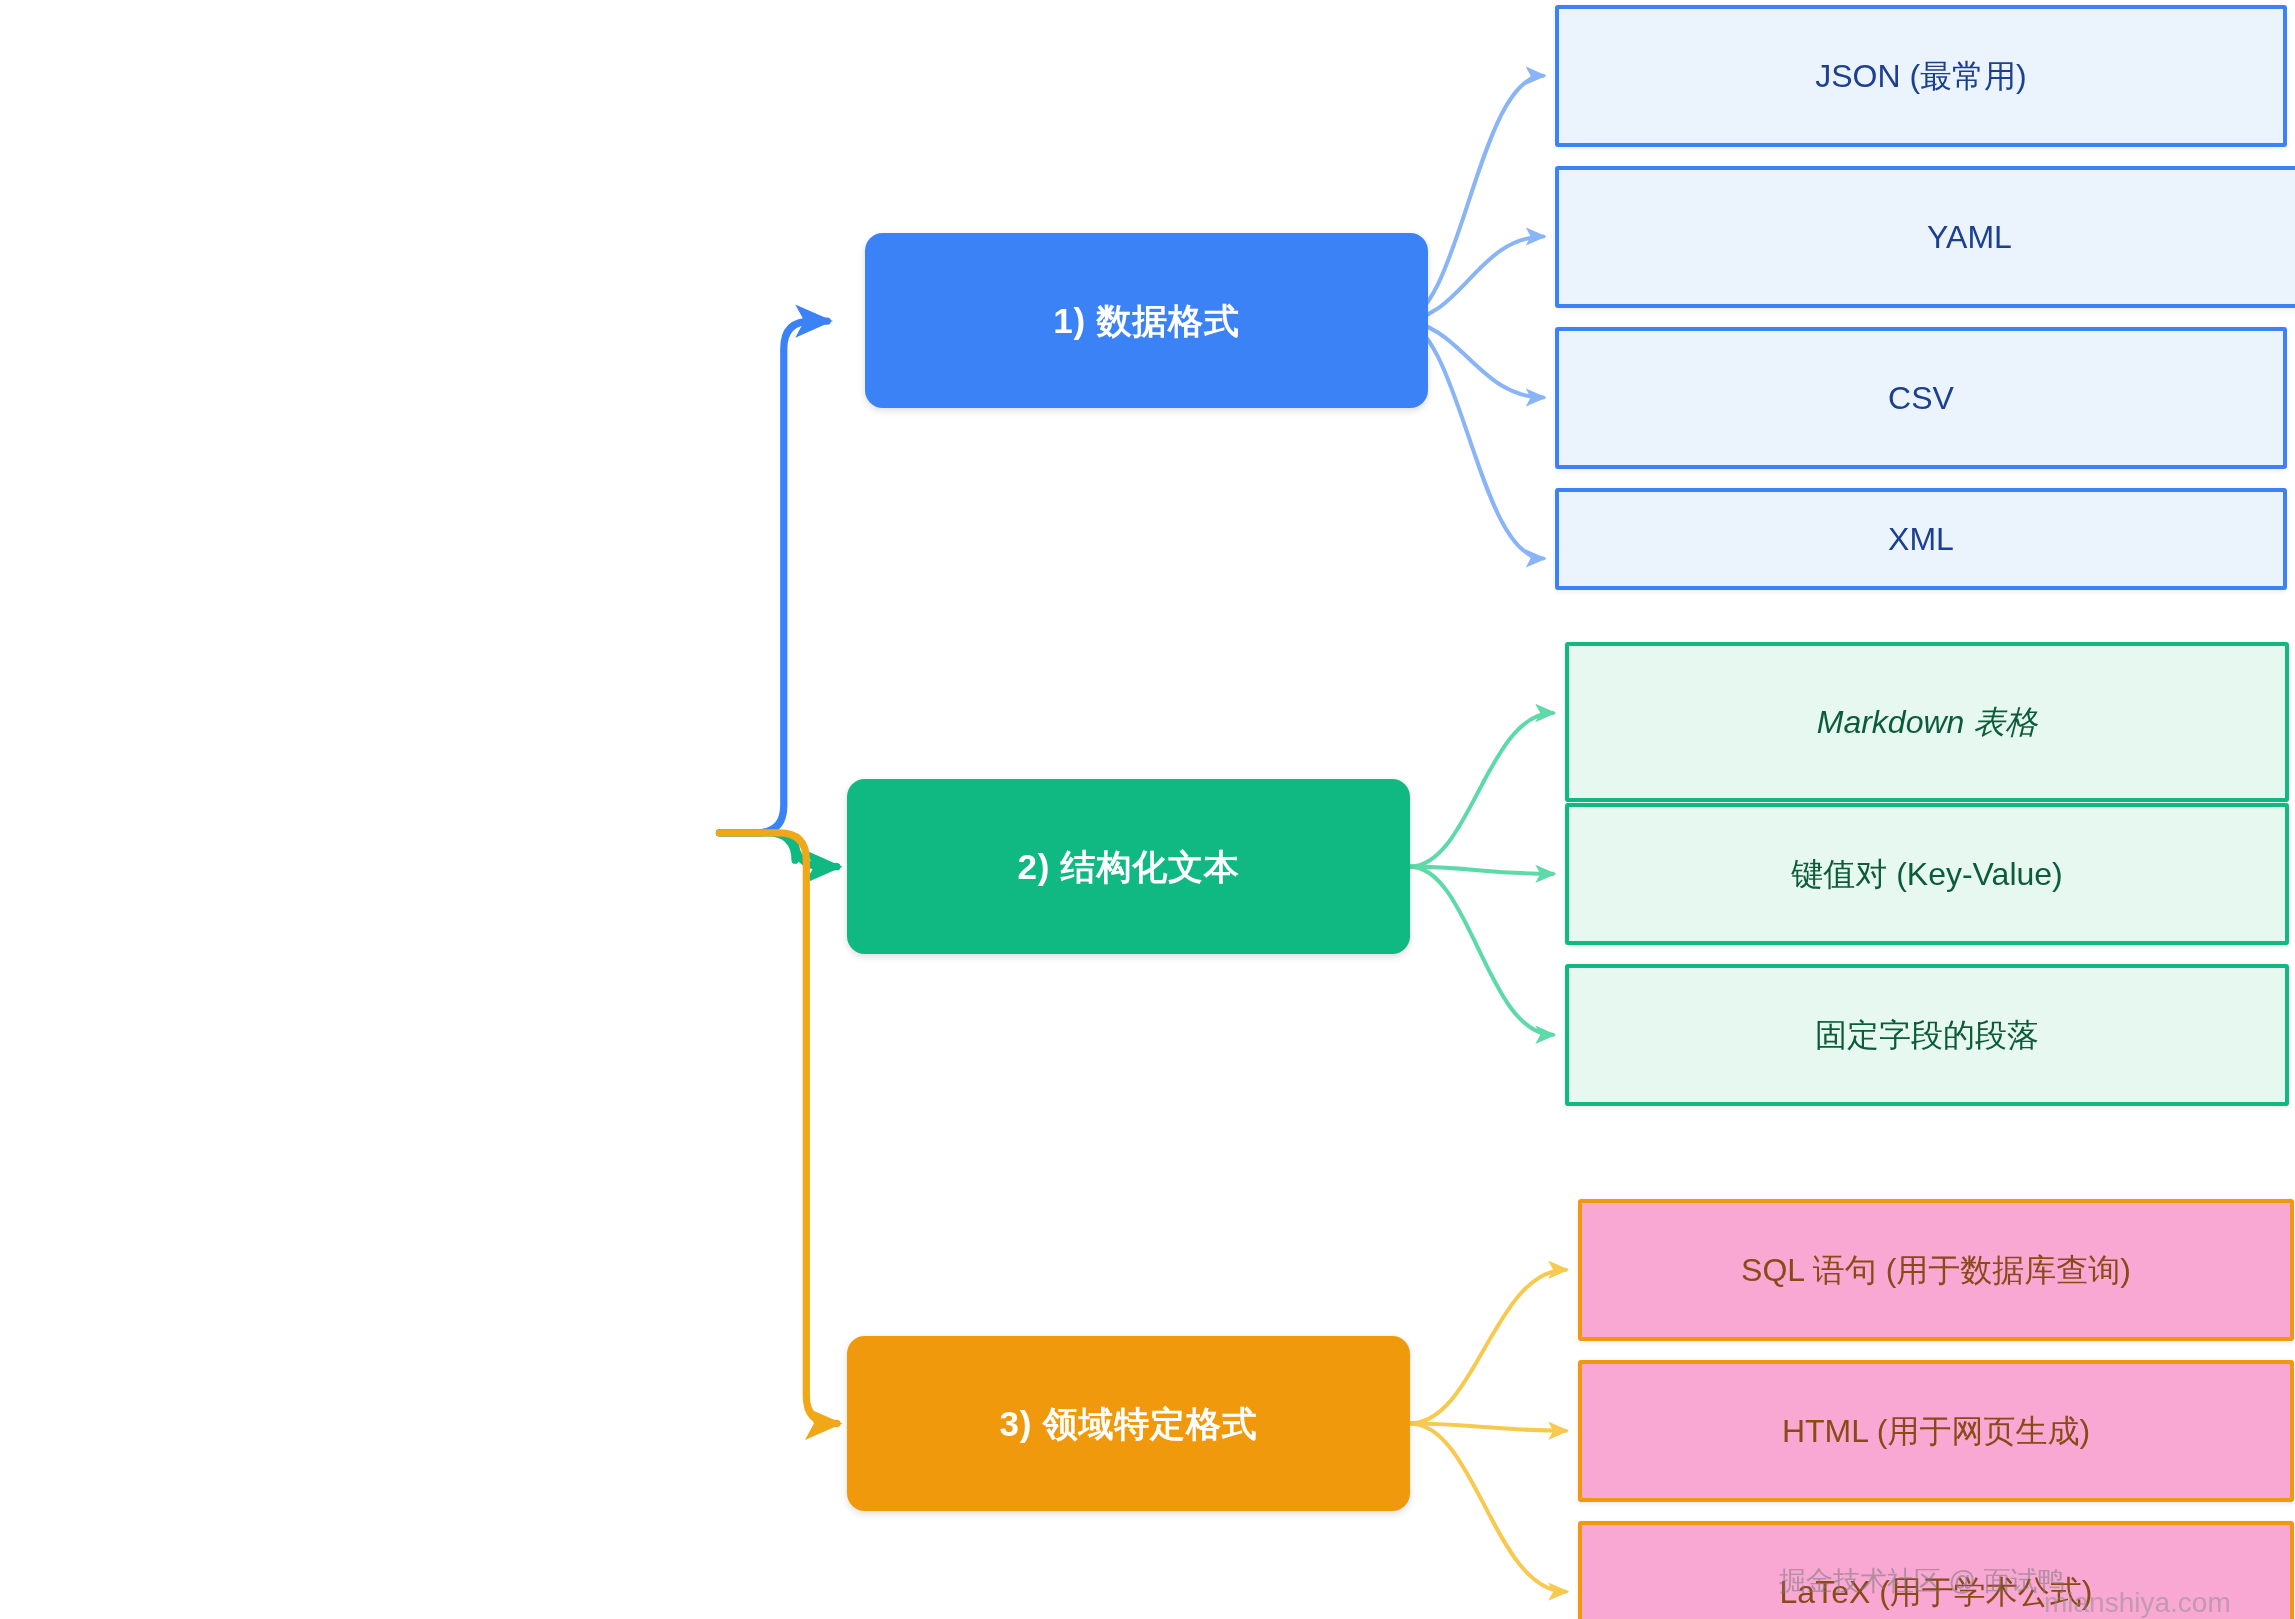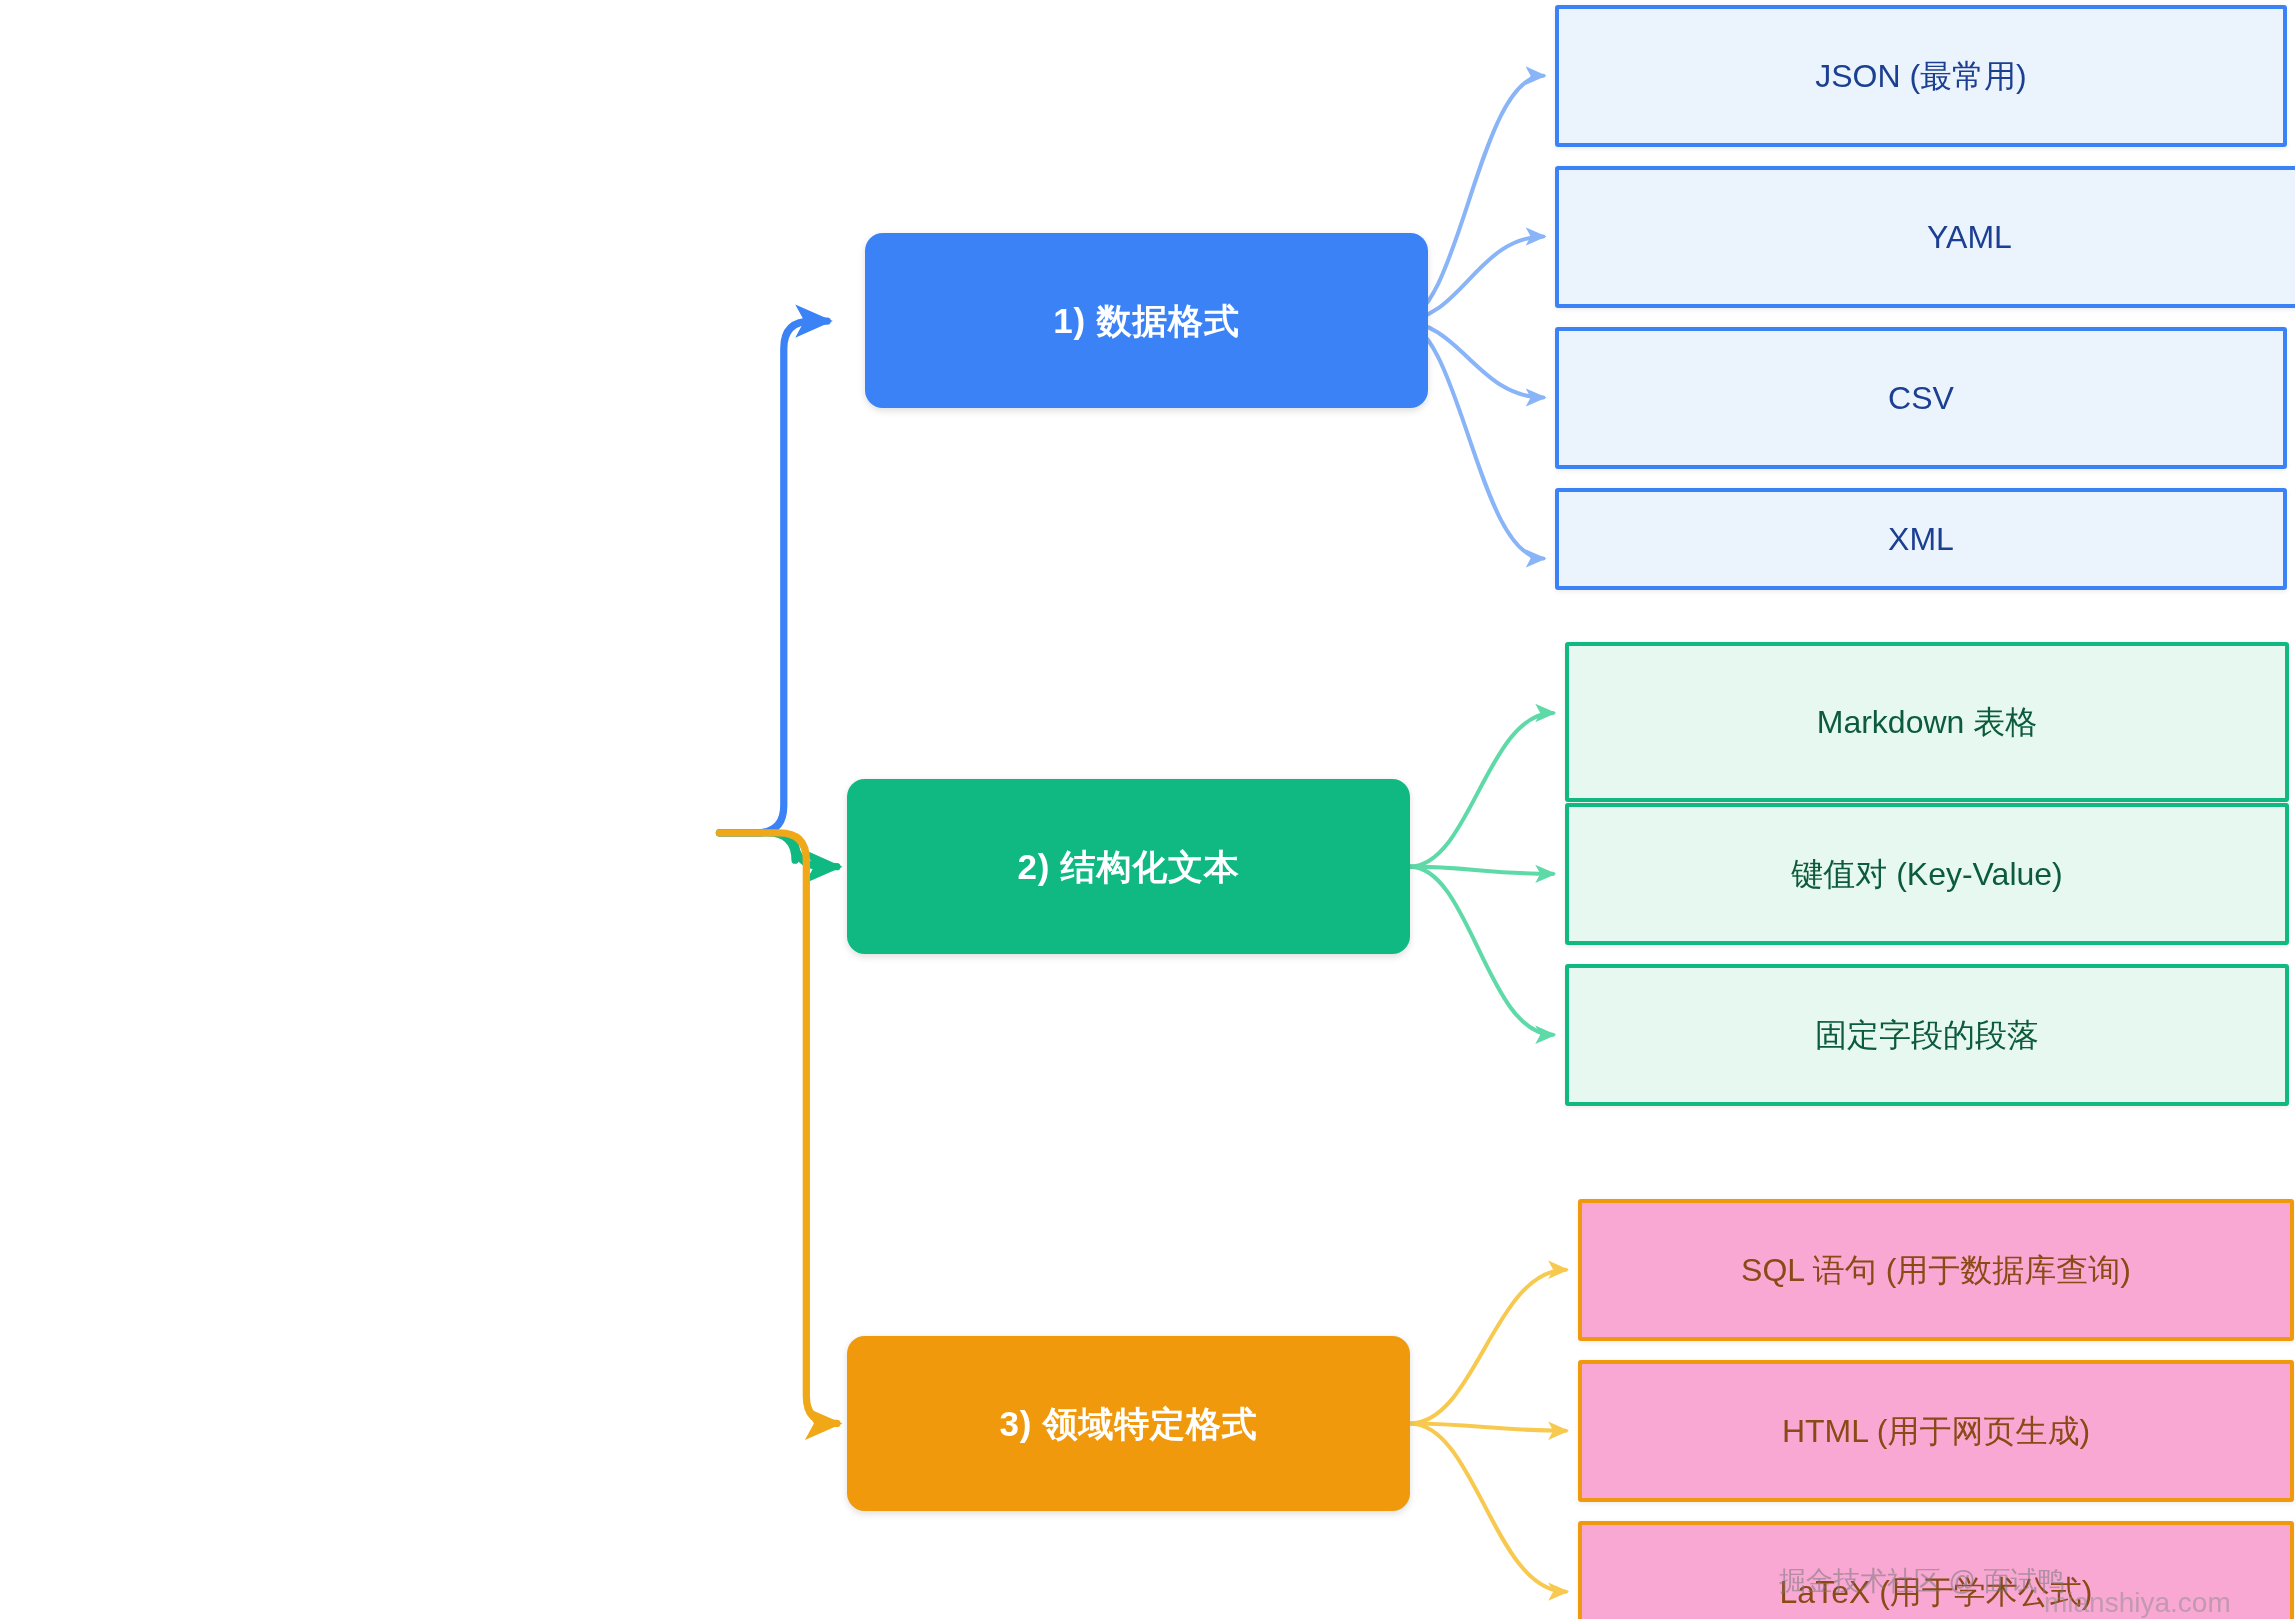--- a/index.html
+++ b/index.html
@@ -153,21 +153,21 @@
       </div>
       <div class="node node--leaf leaf--blue" style="left: 1555px; top: 327px; width: 732px; height: 142px;">
         <span>CSV</span>
       </div>
       <div class="node node--leaf leaf--blue" style="left: 1555px; top: 488px; width: 732px; height: 102px;">
         <span>XML</span>
       </div>
       <div class="node node--branch branch--green" style="left: 847px; top: 779px; width: 563px; height: 175px;">
         <span>2) 结构化文本</span>
       </div>
-      <div class="node node--leaf leaf--green" style="left: 1565px; top: 642px; width: 724px; height: 160px;">
+      <div class="node node--leaf leaf--green" style="left: 1565px; top: 642px; width: 724px; height: 160px; font-style: italic;">
         <span>Markdown 表格</span>
       </div>
       <div class="node node--leaf leaf--green" style="left: 1565px; top: 803px; width: 724px; height: 142px;">
         <span>键值对 (Key-Value)</span>
       </div>
       <div class="node node--leaf leaf--green" style="left: 1565px; top: 964px; width: 724px; height: 142px;">
         <span>固定字段的段落</span>
       </div>
       <div class="node node--branch branch--orange" style="left: 847px; top: 1336px; width: 563px; height: 175px;">
         <span>3) 领域特定格式</span>

